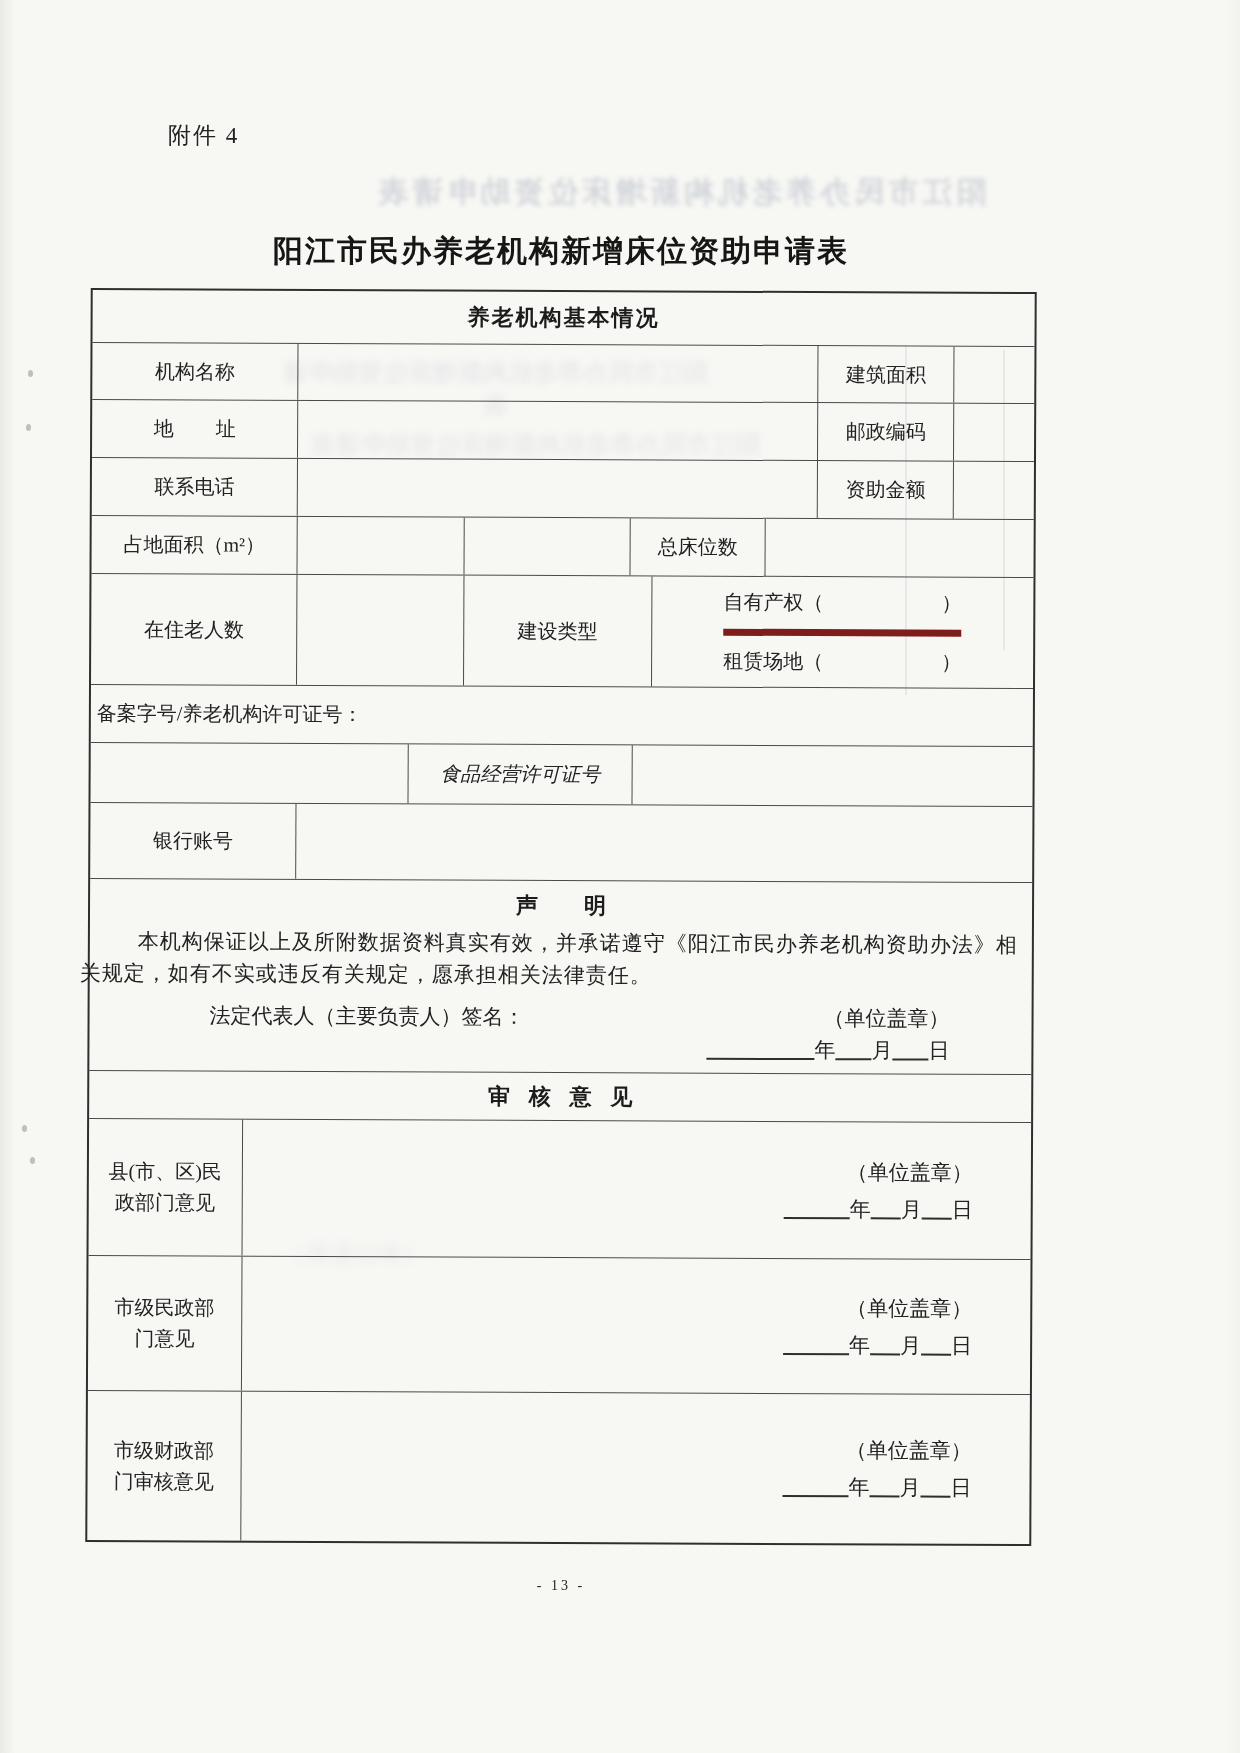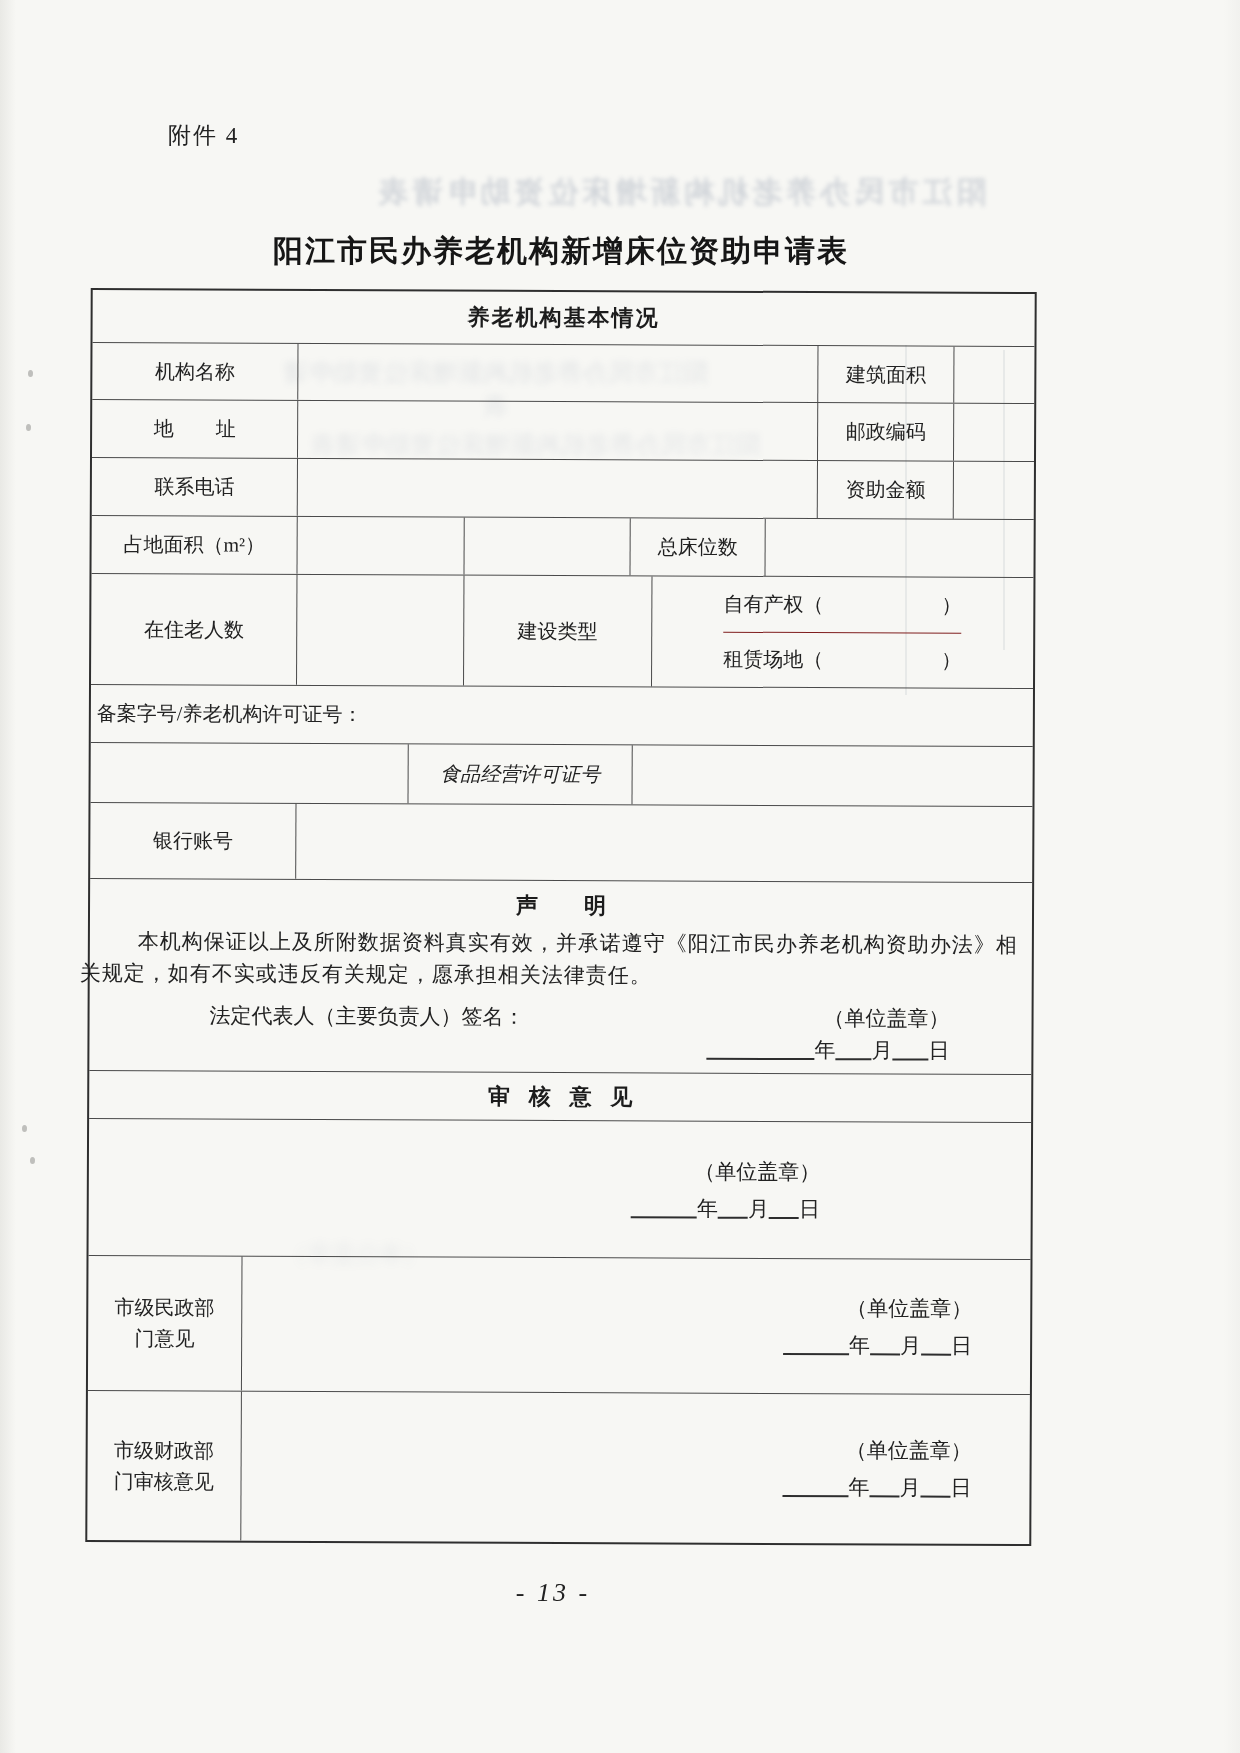--- a/index.html
+++ b/index.html
@@ -64,21 +64,21 @@
   .wC1 { width:21.8%; } .wC2 { width:33.7%; } .wC3 { width:23.7%;font-style:italic; } .wC4 { width:20.8%; }
   .wBank { width:78.2%; }
   .wRL { width:16.2%; } .wRR { width:83.8%; }
 
   .section-head { width:100%; font-size:22px; letter-spacing:2px; color:#1c1c1c; }
   .spread { letter-spacing:.85em; padding-left:.85em; }
   .spread-wide { letter-spacing:2.1em; padding-left:2.1em;text-align:center; }
 
   .split-col { display:flex; flex-direction:column; }
   .split-half { flex:1; display:flex; align-items:center; justify-content:center; }
-  .split-half.top { border-bottom:1px solid #7f1d1d; }
+  .split-half.top { border-bottom:7px solid #7f1d1d; }
   .paren-gap { display:inline-block; width:118px; }
 
   .left-cell { justify-content:flex-start; text-align:left; padding-left:6px; }
 
   
   .decl-cell { width:100%; display:block; text-align:left; }
   .decl-title { text-align:center; font-size:22px; margin-top:10px; color:#1c1c1c; }
   .decl-body {
     width:945px; margin-left:-10px; margin-top:6px;
     font-size:21px; letter-spacing:1px; line-height:32px;
@@ -88,21 +88,21 @@
   .decl-date { margin-top:4px; text-align:right; padding-right:82px; font-size:21px; }
 
   .bl { display:inline-block; border-bottom:2px solid #2e2e2e; height:1.05em; vertical-align:-3px; }
   .bl-long { width:108px; } .bl-short { width:36px; }
   .bl-rlong { width:66px; } .bl-rshort { width:30px; }
 
   
   .review-label { flex-direction:column; line-height:31px; font-size:20px; }
   .review-right { display:flex; flex-direction:column; justify-content:center; align-items:flex-end; padding-right:58px; gap:9px; font-size:21px; }
 
-  .page-number { position:absolute; left:80px; top:1578px; width:946px; text-align:center; font-size:26px; letter-spacing:3px;font-style:italic; }
+  .page-number { position:absolute; left:88px; top:1578px; width:946px; text-align:center; font-size:14px; letter-spacing:3px; }
 </style>
 </head>
 <body>
 
 <div class="ghost ghost-title">阳江市民办养老机构新增床位资助申请表</div>
 <div class="ghost ghost-a">阳江市民办养老机构新增床位资助申请表</div>
 <div class="ghost ghost-b">阳江市民办养老机构新增床位资助申请表</div>
 <div class="ghost ghost-c">（单位盖章）</div>
 <div class="gline gline1"></div>
 <div class="gline gline2"></div>
@@ -202,20 +202,24 @@
     </div>
   </div>
 
   <div class="row h48">
     <div class="c" style="width:100%">
       <span class="section-head hei spread">审核意见</span>
     </div>
   </div>
 
   <div class="row h137">
+    <div class="c wRL review-label">
+      <span>县(市、区)民</span>
+      <span>政部门意见</span>
+    </div>
     <div class="c wRR review-right">
       <span>（单位盖章）</span>
       <span><span class="bl bl-rlong"></span><span>年</span><span class="bl bl-rshort"></span><span>月</span><span class="bl bl-rshort"></span><span>日</span></span>
     </div>
   </div>
 
   <div class="row h135">
     <div class="c wRL review-label">
       <span>市级民政部</span>
       <span>门意见</span>

